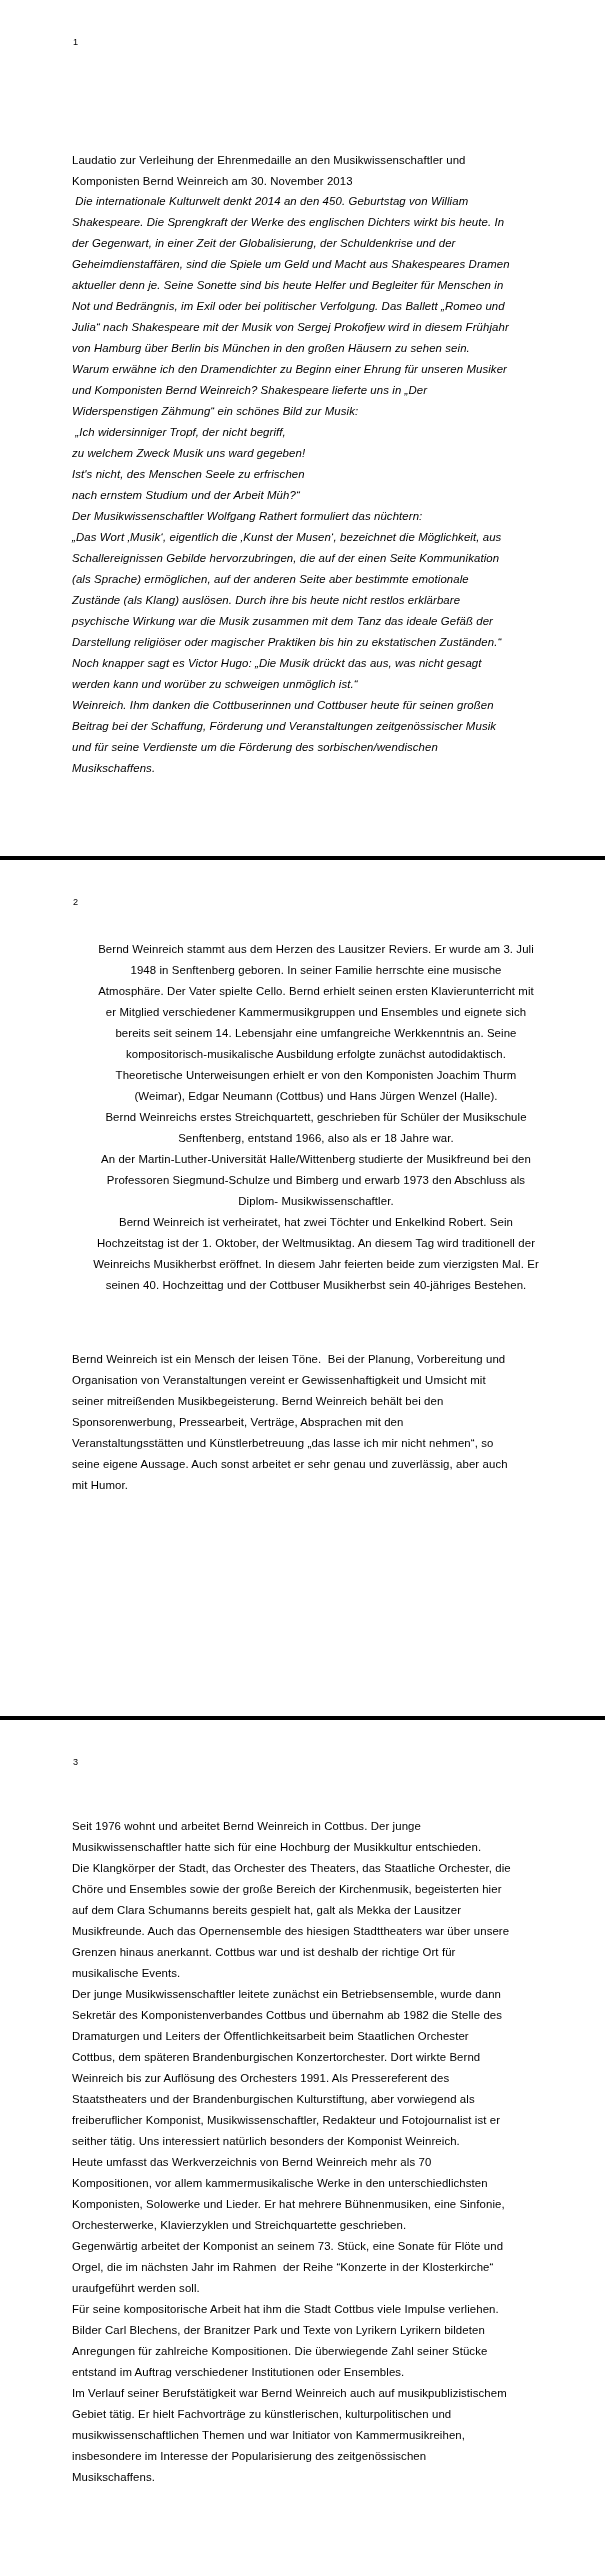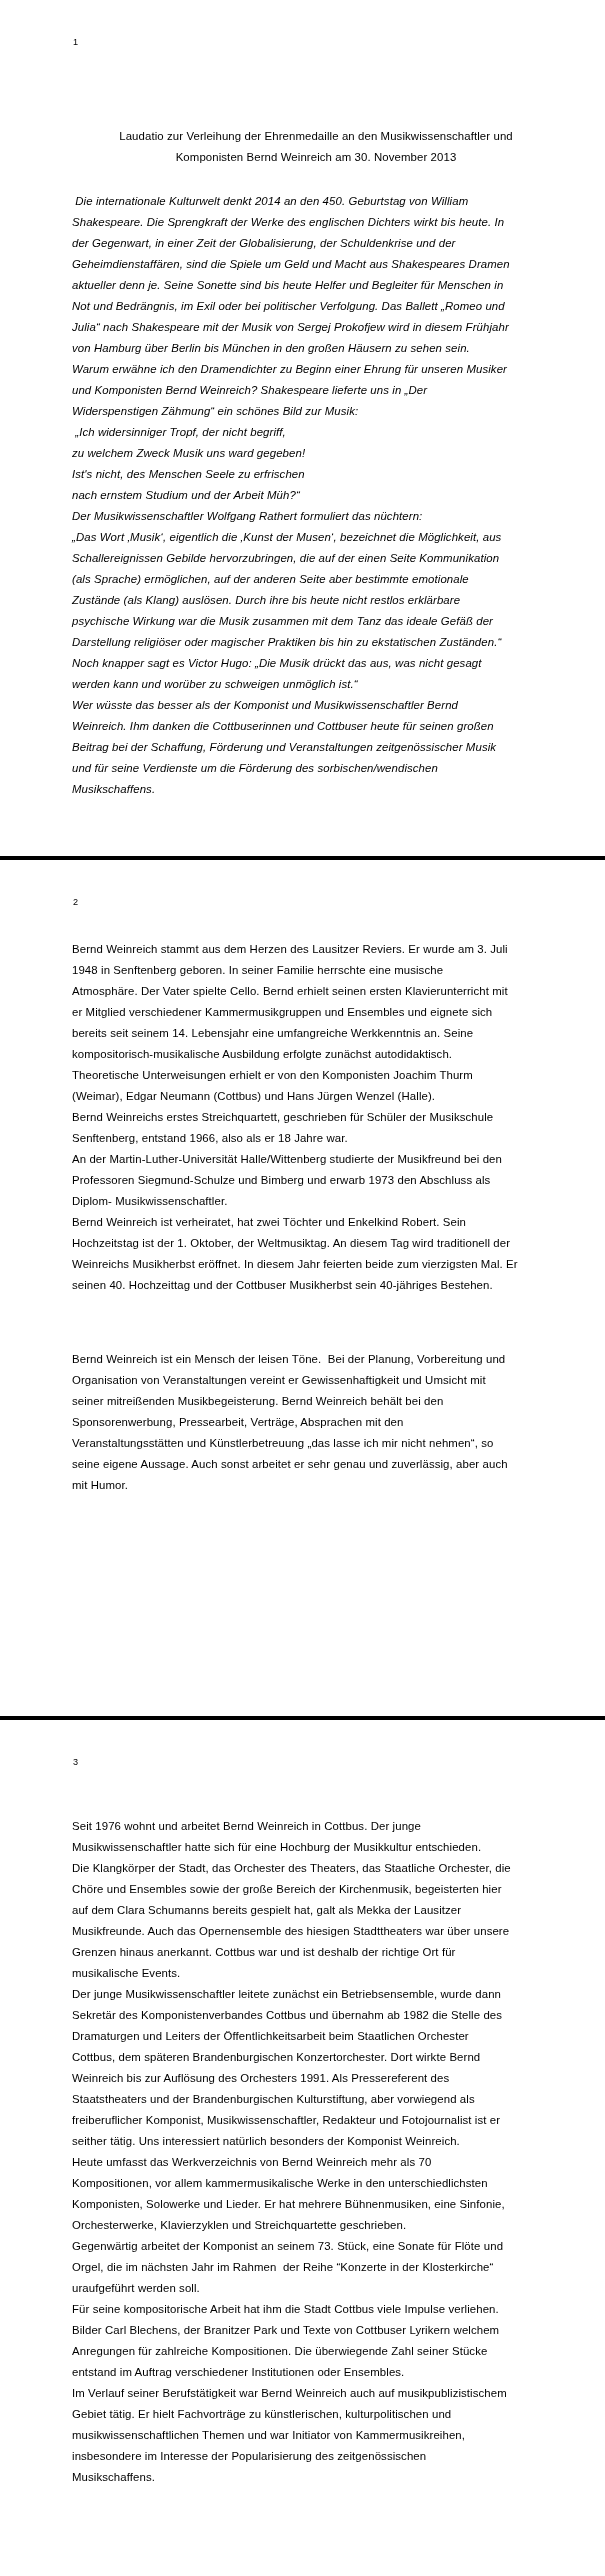--- a/index.html
+++ b/index.html
@@ -48,21 +48,21 @@
     color: #000000;
     letter-spacing: 0.1px;
   }
 </style>
 </head>
 <body>
 
 <div class="document">
     <div class="page">
       <div class="page-number">1</div>
-      <div class="block" style="top: 126px; text-align: center;">
+      <div class="block" style="top: 150px;">
         <div class="line">Laudatio zur Verleihung der Ehrenmedaille an den Musikwissenschaftler und</div>
         <div class="line">Komponisten Bernd Weinreich am 30. November 2013</div>
       </div>
       <div class="block" style="top: 191px; font-style: italic;">
         <div class="line"> Die internationale Kulturwelt denkt 2014 an den 450. Geburtstag von William</div>
         <div class="line">Shakespeare. Die Sprengkraft der Werke des englischen Dichters wirkt bis heute. In</div>
         <div class="line">der Gegenwart, in einer Zeit der Globalisierung, der Schuldenkrise und der</div>
         <div class="line">Geheimdienstaffären, sind die Spiele um Geld und Macht aus Shakespeares Dramen</div>
         <div class="line">aktueller denn je. Seine Sonette sind bis heute Helfer und Begleiter für Menschen in</div>
         <div class="line">Not und Bedrängnis, im Exil oder bei politischer Verfolgung. Das Ballett „Romeo und</div>
@@ -77,31 +77,30 @@
         <div class="line">nach ernstem Studium und der Arbeit Müh?“</div>
         <div class="line">Der Musikwissenschaftler Wolfgang Rathert formuliert das nüchtern:</div>
         <div class="line">„Das Wort ‚Musik‘, eigentlich die ‚Kunst der Musen‘, bezeichnet die Möglichkeit, aus</div>
         <div class="line">Schallereignissen Gebilde hervorzubringen, die auf der einen Seite Kommunikation</div>
         <div class="line">(als Sprache) ermöglichen, auf der anderen Seite aber bestimmte emotionale</div>
         <div class="line">Zustände (als Klang) auslösen. Durch ihre bis heute nicht restlos erklärbare</div>
         <div class="line">psychische Wirkung war die Musik zusammen mit dem Tanz das ideale Gefäß der</div>
         <div class="line">Darstellung religiöser oder magischer Praktiken bis hin zu ekstatischen Zuständen.“</div>
         <div class="line">Noch knapper sagt es Victor Hugo: „Die Musik drückt das aus, was nicht gesagt</div>
         <div class="line">werden kann und worüber zu schweigen unmöglich ist.“</div>
-        <div class="line">Wer wüsste das besser als der Komponist und Musikwissenschaftler Bernd</div>
         <div class="line">Weinreich. Ihm danken die Cottbuserinnen und Cottbuser heute für seinen großen</div>
         <div class="line">Beitrag bei der Schaffung, Förderung und Veranstaltungen zeitgenössischer Musik</div>
         <div class="line">und für seine Verdienste um die Förderung des sorbischen/wendischen</div>
         <div class="line">Musikschaffens.</div>
       </div>
     </div>
     <div class="page-separator"></div>
     <div class="page">
       <div class="page-number">2</div>
-      <div class="block" style="top: 79px;">
+      <div class="block" style="top: 79px; text-align: center;">
         <div class="line">Bernd Weinreich stammt aus dem Herzen des Lausitzer Reviers. Er wurde am 3. Juli</div>
         <div class="line">1948 in Senftenberg geboren. In seiner Familie herrschte eine musische</div>
         <div class="line">Atmosphäre. Der Vater spielte Cello. Bernd erhielt seinen ersten Klavierunterricht mit</div>
         <div class="line">er Mitglied verschiedener Kammermusikgruppen und Ensembles und eignete sich</div>
         <div class="line">bereits seit seinem 14. Lebensjahr eine umfangreiche Werkkenntnis an. Seine</div>
         <div class="line">kompositorisch-musikalische Ausbildung erfolgte zunächst autodidaktisch.</div>
         <div class="line">Theoretische Unterweisungen erhielt er von den Komponisten Joachim Thurm</div>
         <div class="line">(Weimar), Edgar Neumann (Cottbus) und Hans Jürgen Wenzel (Halle).</div>
         <div class="line">Bernd Weinreichs erstes Streichquartett, geschrieben für Schüler der Musikschule</div>
         <div class="line">Senftenberg, entstand 1966, also als er 18 Jahre war.</div>
@@ -144,21 +143,21 @@
         <div class="line">freiberuflicher Komponist, Musikwissenschaftler, Redakteur und Fotojournalist ist er</div>
         <div class="line">seither tätig. Uns interessiert natürlich besonders der Komponist Weinreich.</div>
         <div class="line">Heute umfasst das Werkverzeichnis von Bernd Weinreich mehr als 70</div>
         <div class="line">Kompositionen, vor allem kammermusikalische Werke in den unterschiedlichsten</div>
         <div class="line">Komponisten, Solowerke und Lieder. Er hat mehrere Bühnenmusiken, eine Sinfonie,</div>
         <div class="line">Orchesterwerke, Klavierzyklen und Streichquartette geschrieben.</div>
         <div class="line">Gegenwärtig arbeitet der Komponist an seinem 73. Stück, eine Sonate für Flöte und</div>
         <div class="line">Orgel, die im nächsten Jahr im Rahmen  der Reihe “Konzerte in der Klosterkirche“</div>
         <div class="line">uraufgeführt werden soll.</div>
         <div class="line">Für seine kompositorische Arbeit hat ihm die Stadt Cottbus viele Impulse verliehen.</div>
-        <div class="line">Bilder Carl Blechens, der Branitzer Park und Texte von Cottbuser Lyrikern welchem</div>
+        <div class="line">Bilder Carl Blechens, der Branitzer Park und Texte von Lyrikern Lyrikern bildeten</div>
         <div class="line">Anregungen für zahlreiche Kompositionen. Die überwiegende Zahl seiner Stücke</div>
         <div class="line">entstand im Auftrag verschiedener Institutionen oder Ensembles.</div>
         <div class="line">Im Verlauf seiner Berufstätigkeit war Bernd Weinreich auch auf musikpublizistischem</div>
         <div class="line">Gebiet tätig. Er hielt Fachvorträge zu künstlerischen, kulturpolitischen und</div>
         <div class="line">musikwissenschaftlichen Themen und war Initiator von Kammermusikreihen,</div>
         <div class="line">insbesondere im Interesse der Popularisierung des zeitgenössischen</div>
         <div class="line">Musikschaffens.</div>
       </div>
     </div>
   </div>

